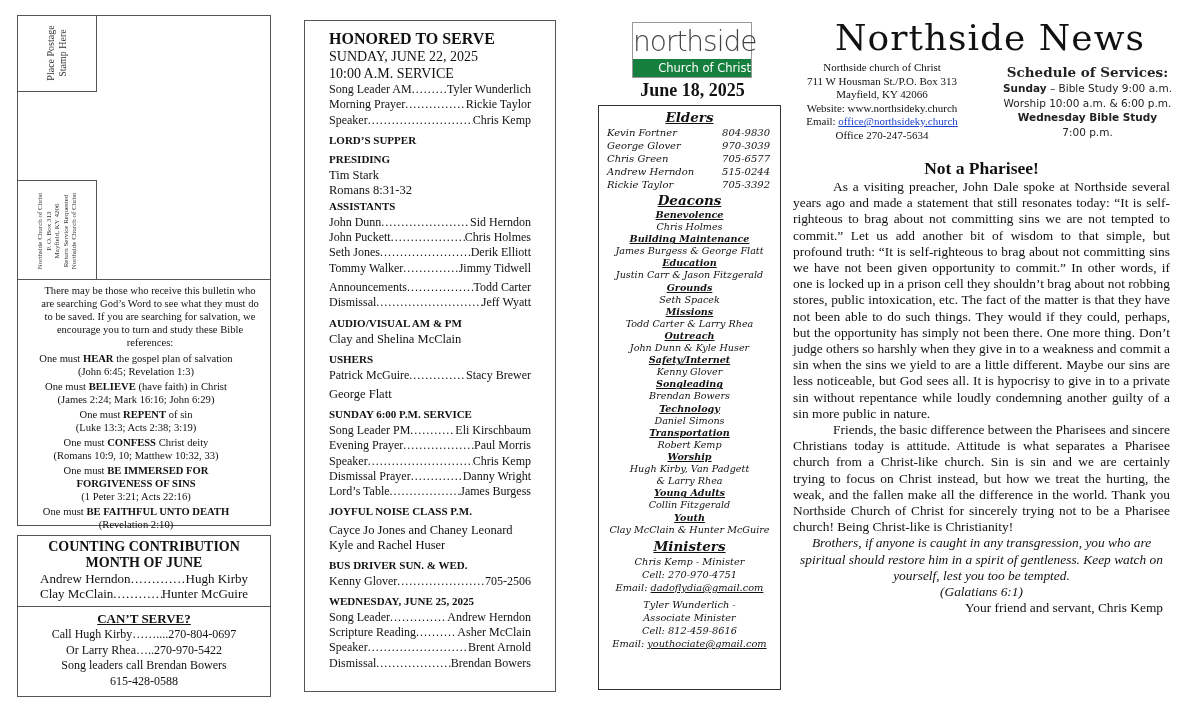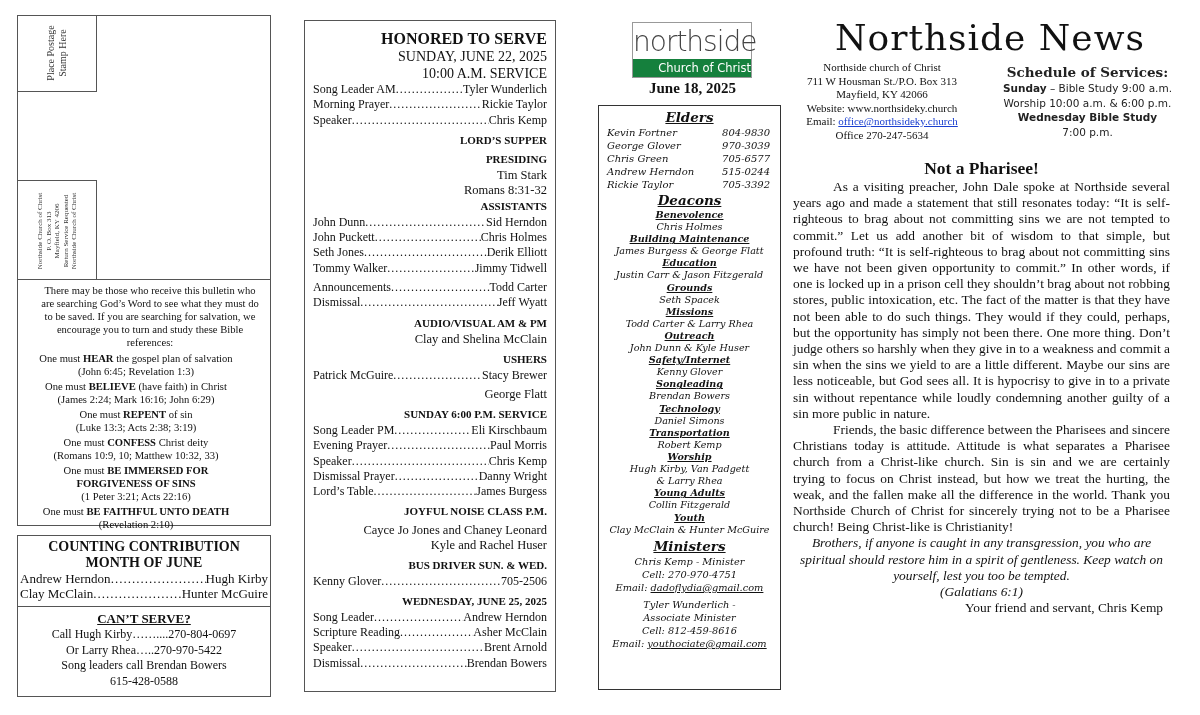--- a/index.html
+++ b/index.html
@@ -8,39 +8,39 @@
   
   #mail-panel { left:17px; top:15px; width:254px; height:265px; border:1px solid #555; }
   #stamp-box { left:17px; top:15px; width:80px; height:77px; border-right:1px solid #555; border-bottom:1px solid #555; }
   #return-box { left:17px; top:180px; width:80px; height:100px; border-right:1px solid #555; border-top:1px solid #555; }
   .rot { position:absolute; left:50%; top:50%; transform:translate(-50%,-50%) rotate(-90deg); text-align:center; white-space:nowrap; color:#333; }
   #stamp-text { font-size:10px; line-height:12px; }
   #return-text { font-size:7px; line-height:8.5px; }
   #salvation-box { left:17px; top:279px; width:254px; height:247px; border:1px solid #555; padding:4px 8px; text-align:center; font-size:10.6px; line-height:13px; }
   #salvation-box p { margin:0 0 3px 12px; }
   #salvation-box .step { margin:0 16px 2px 0; }
-  #counting-box { left:17px; top:535px; width:254px; height:72px; border:1px solid #555; text-align:center; padding:3px 2px; }
+  #counting-box { left:17px; top:535px; width:254px; height:72px; border:1px solid #555; text-align:center; padding:3px 22px; }
   #cant-box { left:17px; top:607px; width:254px; height:90px; border:1px solid #555; border-top:none; text-align:center; padding:4px 6px; font-size:12px; line-height:15.5px; }
   .h-box { font-weight:bold; font-size:14px; line-height:16px; }
   .row { display:flex; justify-content:space-between; font-size:13px; line-height:15px; }
   .row .dots { flex:1; overflow:hidden; white-space:nowrap; }
   .row .dots::before { content:"......................................................................................................................"; letter-spacing:1px; }
   .underline { text-decoration:underline; }
   
-  #serve-panel { left:304px; top:20px; width:252px; height:672px; border:1px solid #555; padding:8px 8px; text-align:right; }
+  #serve-panel { left:304px; top:20px; width:252px; height:672px; border:1px solid #555; padding:8px 24px; text-align:left; }
   #serve-panel .h1 { font-weight:bold; font-size:16px; line-height:19px; }
   #serve-panel .h2 { font-weight:normal; font-size:14px; line-height:17px; }
   #serve-panel .h3 { font-weight:bold; font-size:11px; line-height:17px; margin-top:4px; }
   #serve-panel .txt { font-size:12.5px; line-height:15px; }
   #serve-panel .row { font-size:12px; line-height:15.3px; }
   
   #logo { left:632px; top:22px; width:120px; height:56px; border:1px solid #999; }
   #logo-top { position:absolute; left:0; right:0; top:0; height:38px; text-align:center; font-family:"DejaVu Sans", sans-serif; font-size:28px; line-height:38px; color:#444; font-weight:200; letter-spacing:-1px; }
   #logo-bottom { position:absolute; left:0; right:0; bottom:0; height:18px; background:#15803d; color:#fff; text-align:right; font-family:"DejaVu Sans", sans-serif; font-size:11.5px; line-height:18px; }
-  #issue-date { left:600px; top:80px; width:185px; text-align:center; font-weight:bold; font-size:15px; }
+  #issue-date { left:600px; top:80px; width:185px; text-align:center; font-weight:bold; font-size:18px; }
   #leaders-box { left:598px; top:105px; width:183px; height:585px; border:1px solid #333; padding:3px 4px; text-align:center; font-family:"DejaVu Serif", serif; font-style:italic; }
   .script-h { font-size:13.5px; line-height:17px; text-decoration:underline; font-weight:bold; }
   .elder-row { display:flex; justify-content:space-between; font-size:10px; line-height:13px; padding:0 6px 0 4px; }
   .dept { font-size:9.6px; line-height:12px; text-decoration:underline; font-weight:bold; }
   .dept-name { font-size:9.6px; line-height:12.2px; white-space:nowrap; }
   .min-line { font-size:9.8px; line-height:13px; white-space:nowrap; }
   
   #masthead { left:800px; top:16px; width:380px; text-align:center; font-family:"DejaVu Serif", serif; font-size:36px; line-height:44px; letter-spacing:1px; }
   #contact { left:792px; top:61px; width:180px; text-align:center; font-size:11px; line-height:13.6px; }
   #contact a { color:#1a3fd0; text-decoration:underline; }

